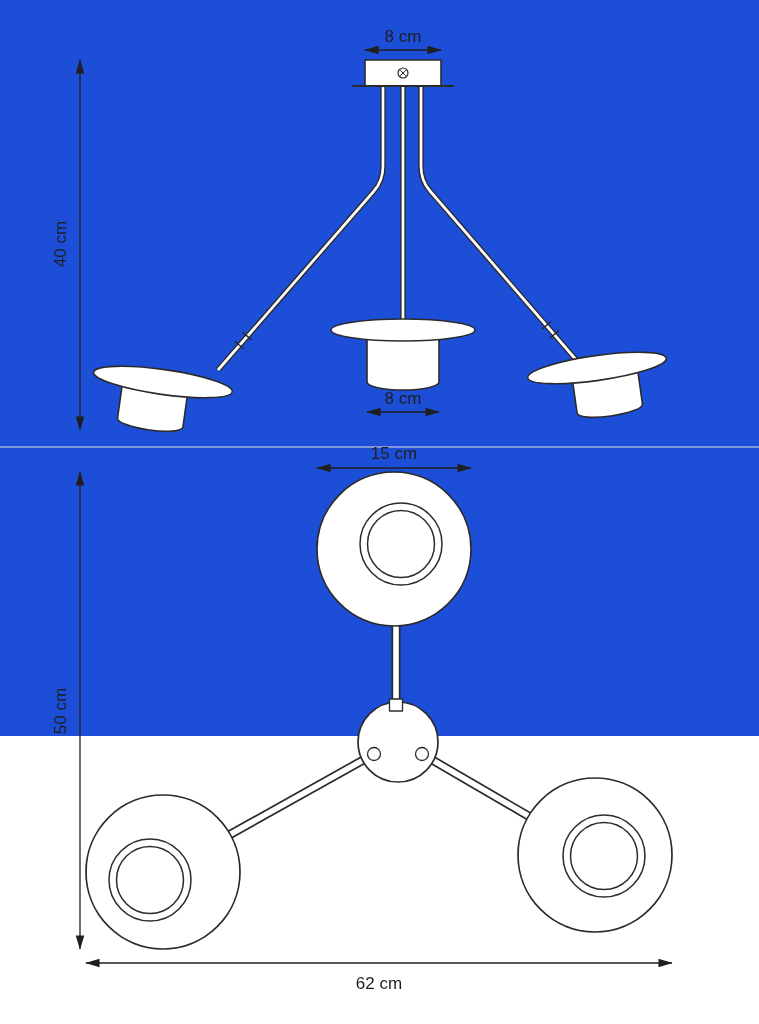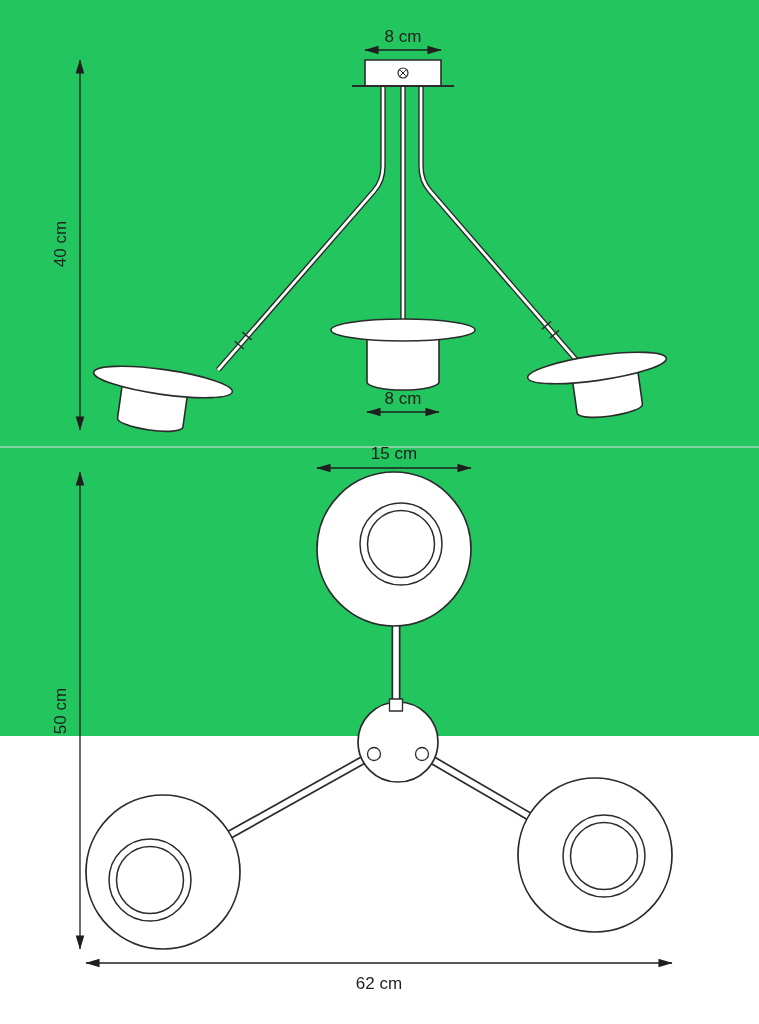--- a/index.html
+++ b/index.html
@@ -7,21 +7,21 @@
     padding: 0;
     background: #ffffff;
     width: 759px;
     height: 1024px;
     overflow: hidden;
     font-family: "Liberation Sans", sans-serif;
   }
   .diagram-wrap {
     width: 759px;
     height: 736px;
-    background: #22c55e;
+    background: #1d4ed8;
     text-decoration: underline;
   }
   svg { display: block; }
   text {
     font-family: "Liberation Sans", sans-serif;
     font-size: 17px;
     fill: #1f1f1f;
   }
 </style>
 </head>

